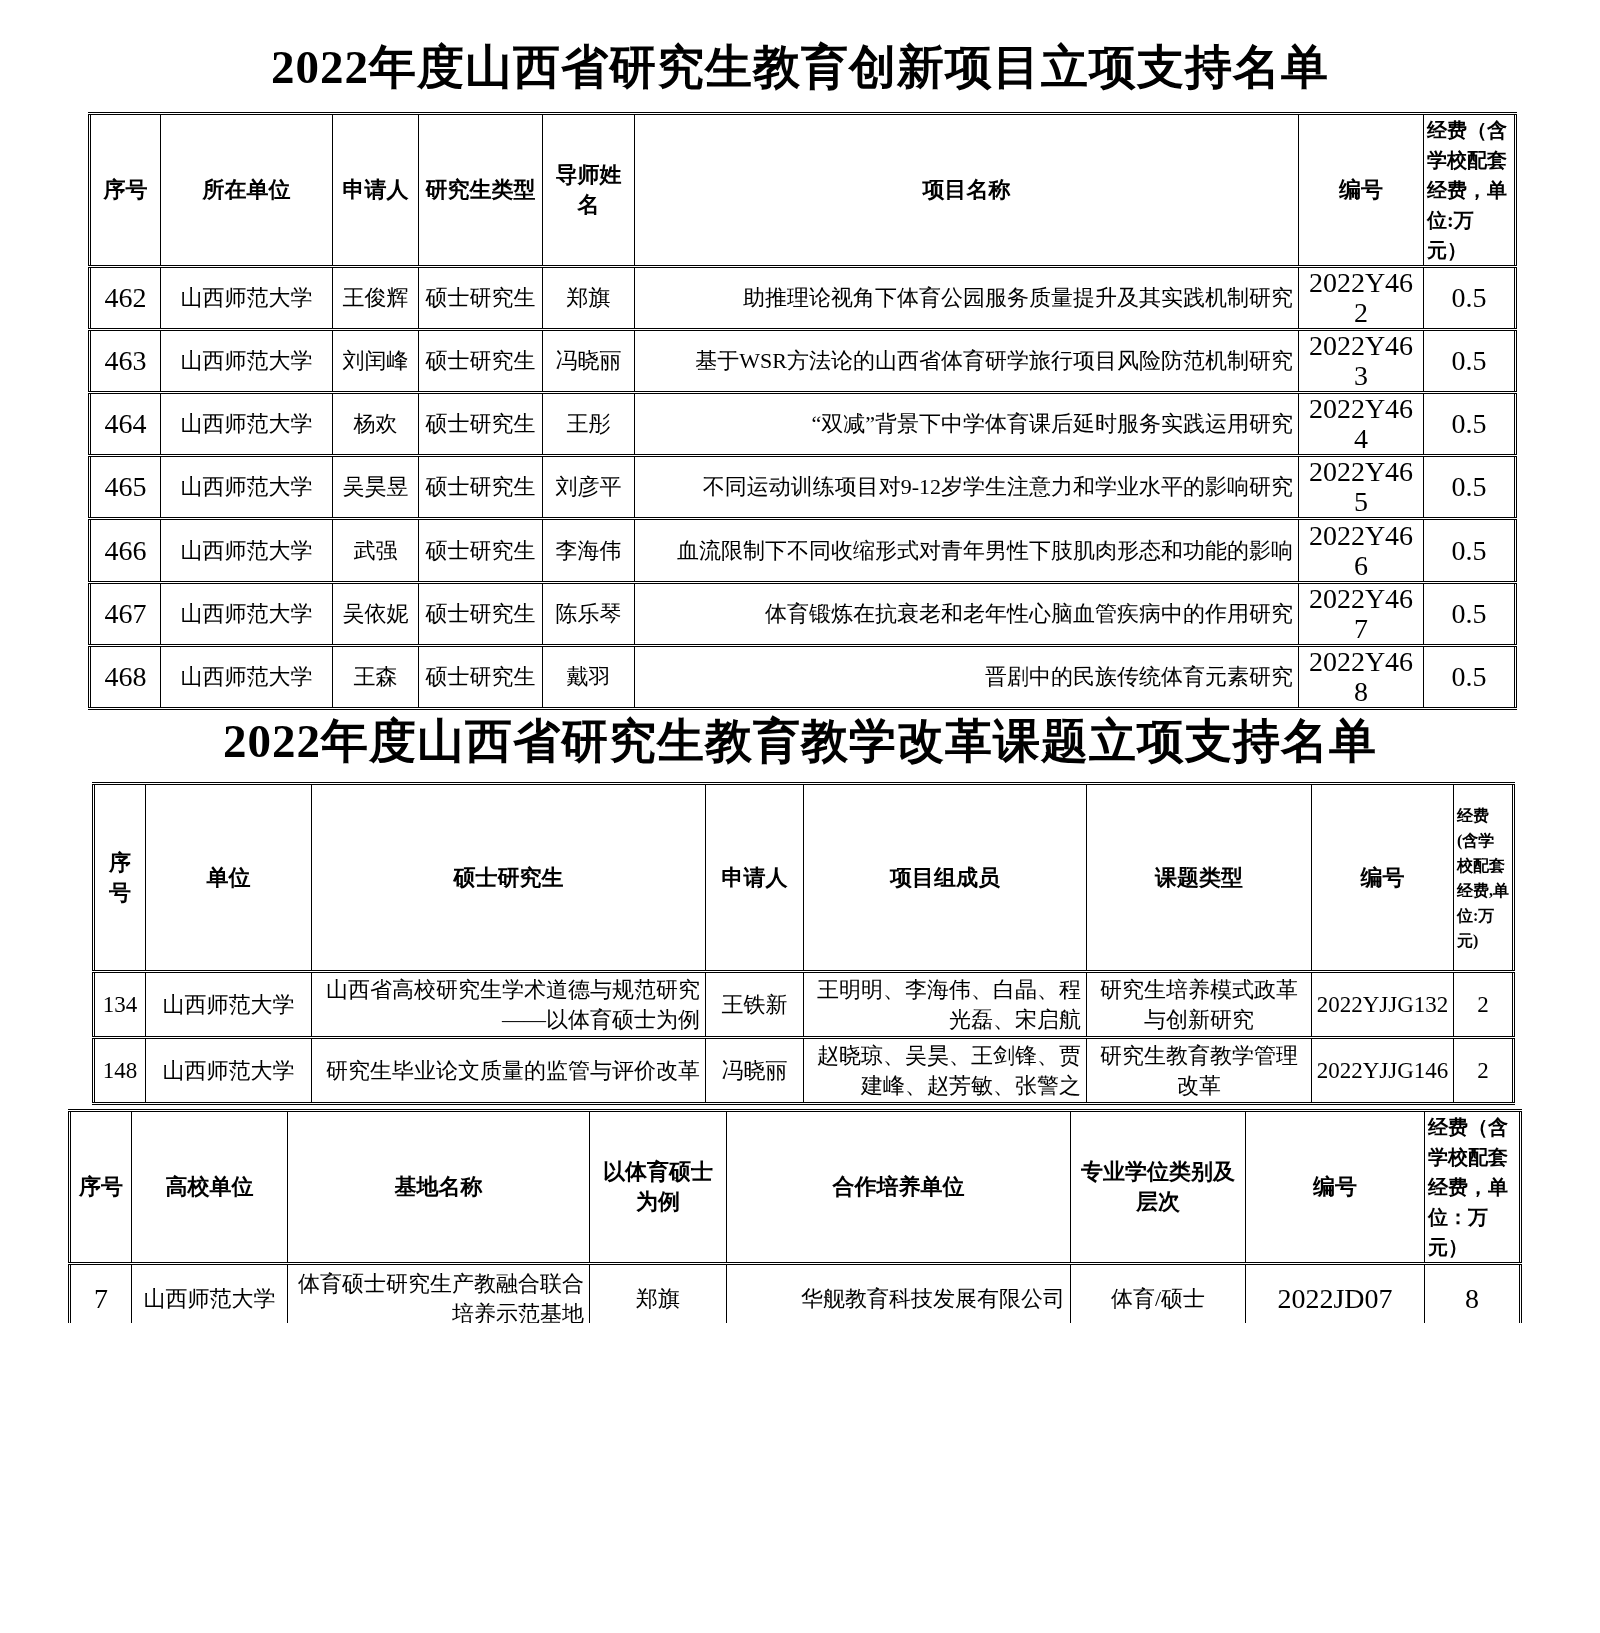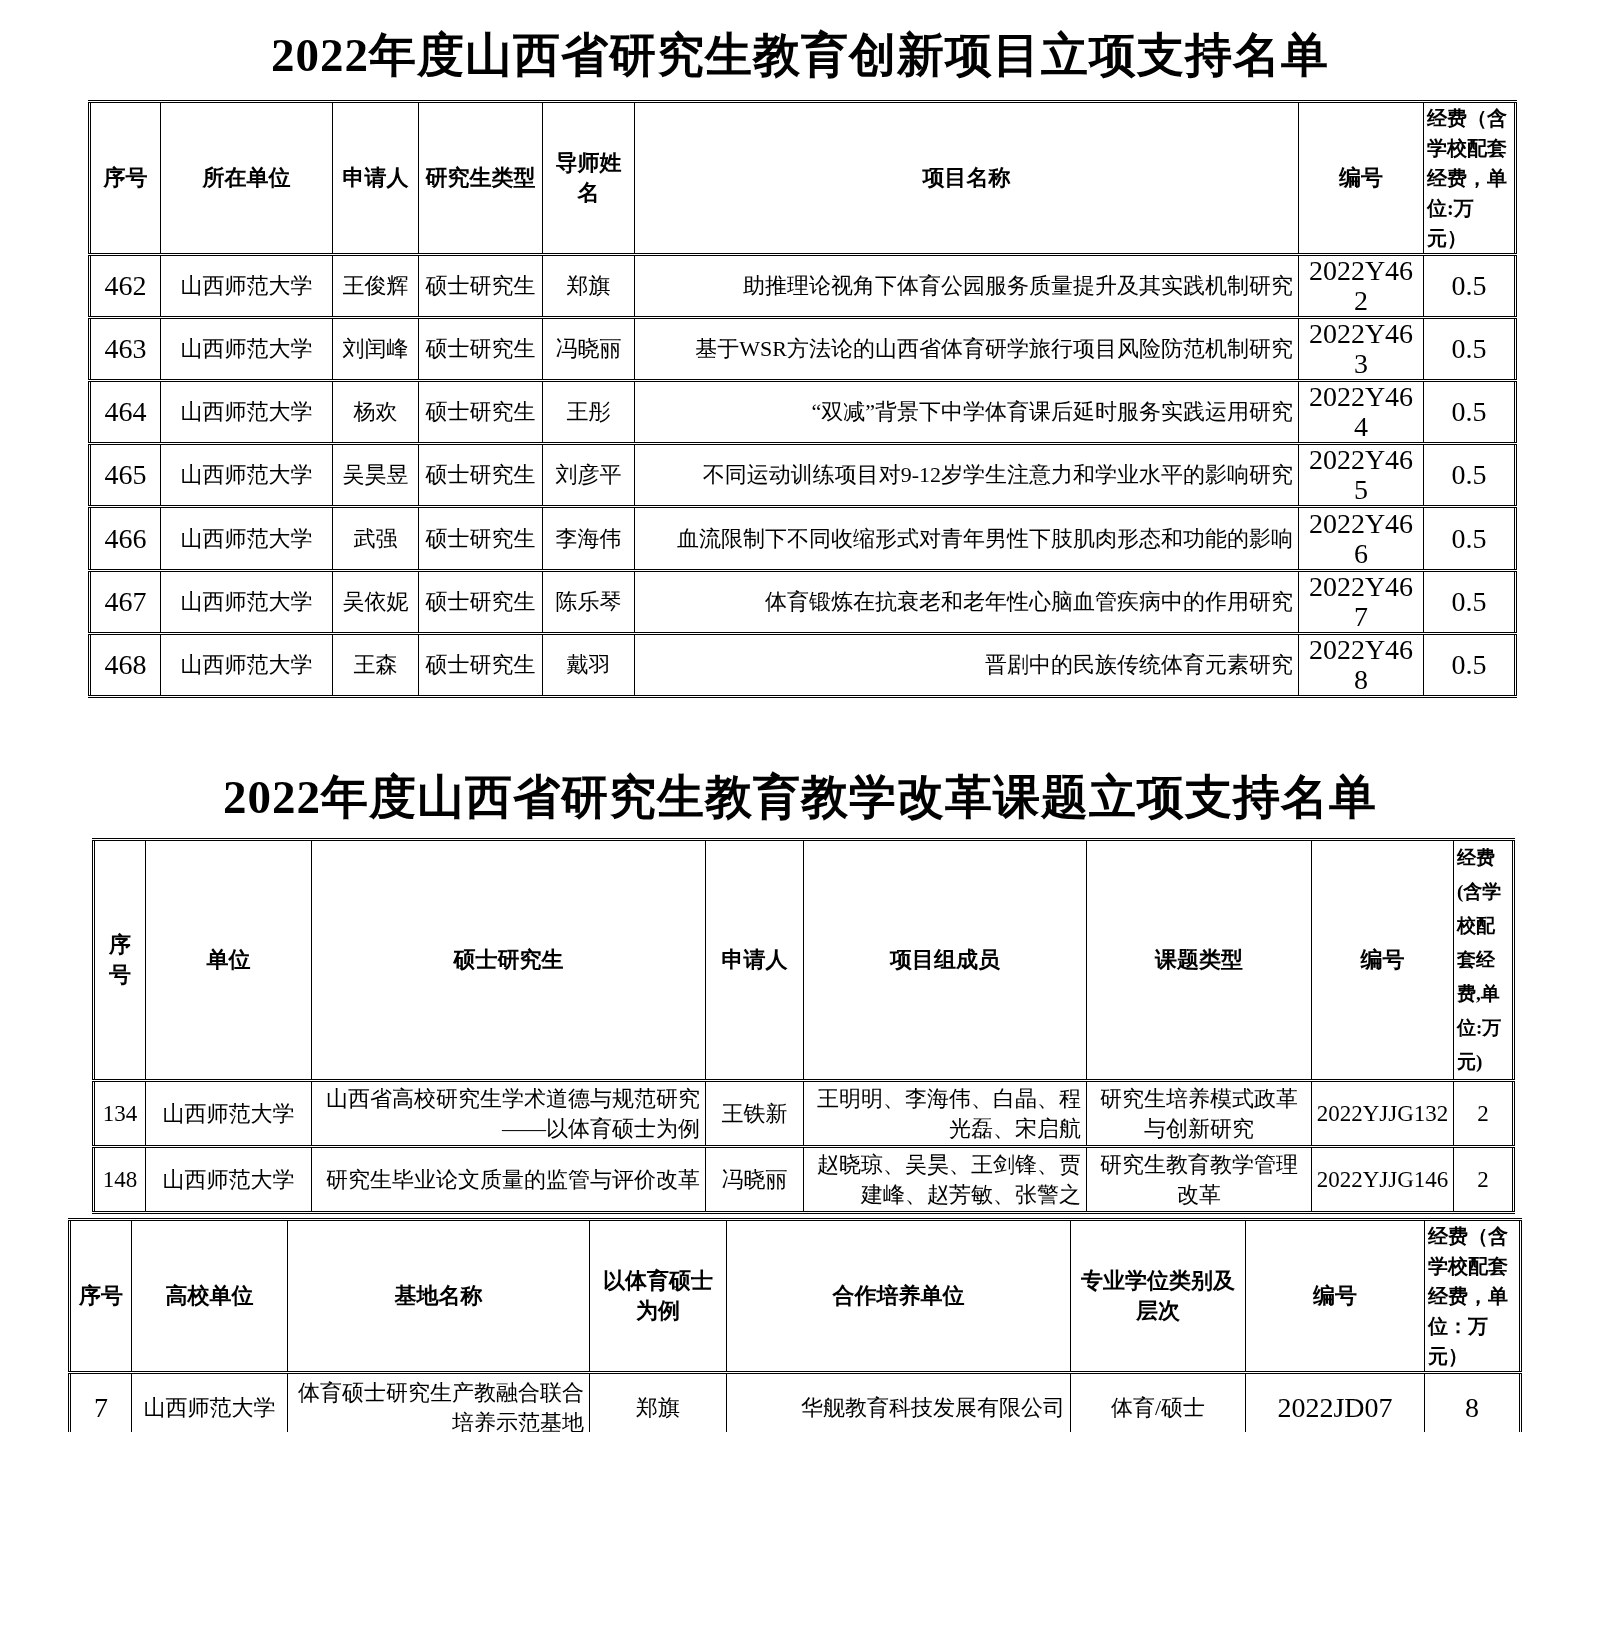--- a/index.html
+++ b/index.html
@@ -9,22 +9,22 @@
     font-family:"Liberation Serif","DejaVu Serif",serif;
     position:relative;
   }
   .title{
     font-weight:bold;
     text-align:center;
     font-size:47px;
     letter-spacing:1px;
     line-height:62px;
   }
-  .title1{padding-top:24px;}
-  .title2{margin-top:68px;}
+  .title1{padding-top:36px;}
+  .title2{}
   .title3{margin-top:70px;line-height:92px;}
   table.t{
     border-collapse:collapse;
     table-layout:fixed;
     border:3px double #000;
   }
   .t th,.t td{
     border-left:1.5px solid #000;
     border-right:1.5px solid #000;
     border-top:3px double #000;
@@ -50,21 +50,21 @@
   }
   
   .t1{margin:14px 0 0 88px;}
   .t1 thead tr{height:126px;}
   .t1 tbody tr{height:34px;}
   .t1 tbody tr.tall{height:64px;}
   
   .t2{margin:10px 0 0 92px;}
   .t2 thead tr{height:188px;}
   .t2 tbody tr{height:66px;}
-  .t2 th.fee{font-size:19px;line-height:34px;}
+  .t2 th.fee{font-size:16px;line-height:25px;}
   .t2 td.num{font-size:23px;padding:0 1px;}
   
   .t3wrap{margin:4px 0 0 68px;height:214px;overflow:hidden;}
   .t3 thead tr{height:125px;}
   .t3 tbody tr.main{height:70px;}
 </style>
 </head>
 <body>
 
 <div>

